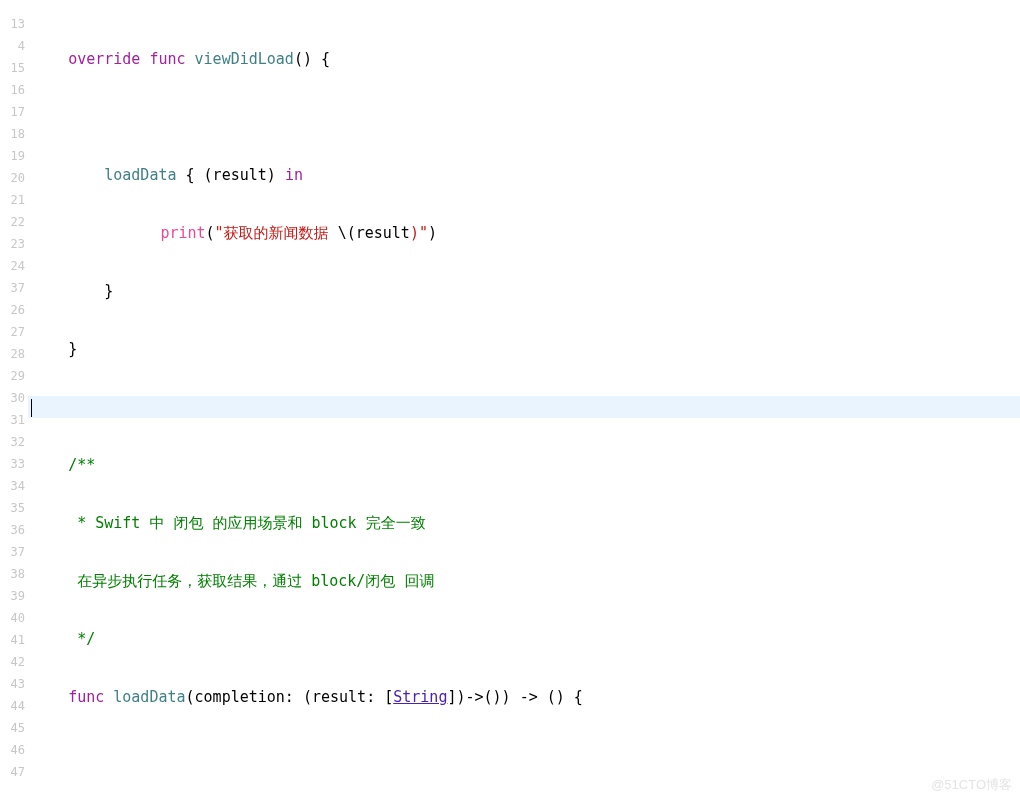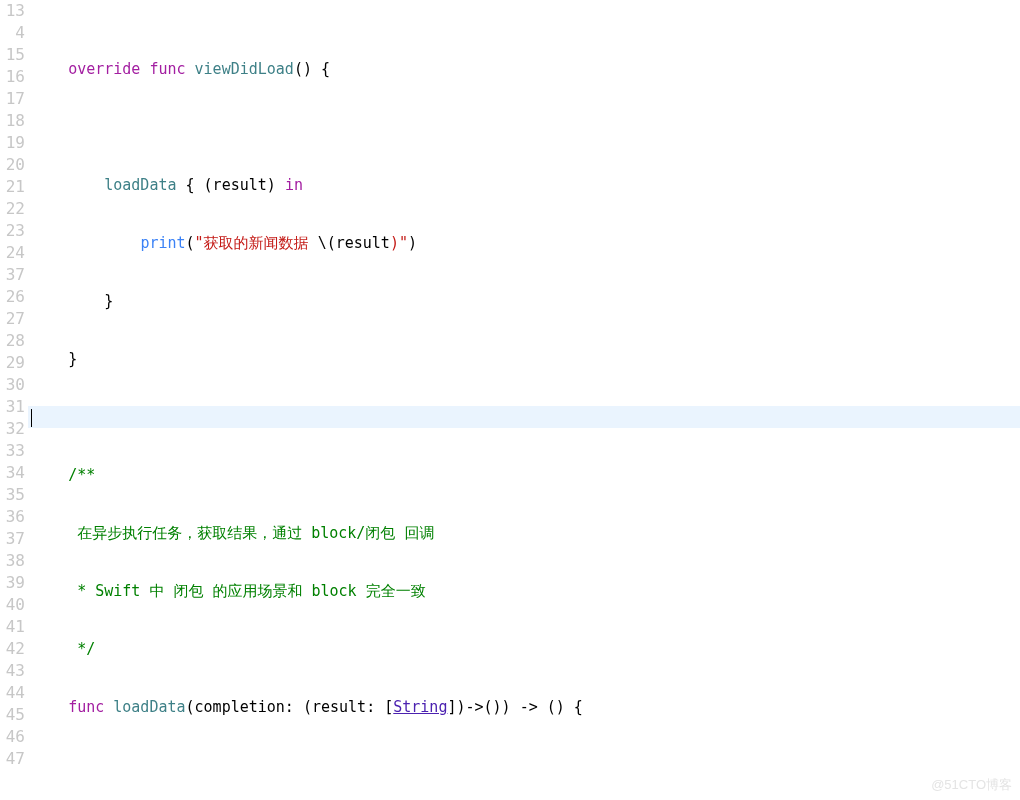--- a/index.html
+++ b/index.html
@@ -12,32 +12,32 @@
     height: 800px;
     overflow: hidden;
     position: relative;
   }
   .gutter {
     width: 28px;
     flex-shrink: 0;
     background: #ffffff;
     color: #c7c7c7;
     text-align: right;
-    padding-top: 0;
-    font-size: 16px;
+    padding-top: 13px;
+    font-size: 12px;
     user-select: none;
   }
   .gutter div {
     height: 22px;
     line-height: 22px;
     padding-right: 3px;
   }
   .code {
     flex: 1;
-    padding-top: 22px;
+    padding-top: 12px;
     white-space: pre;
     position: relative;
   }
   .line {
     height: 22px;
     line-height: 22px;
     padding-left: 4px;
   }
   .highlighted {
     background: #eaf4fe;
@@ -46,21 +46,21 @@
     display: inline-block;
     width: 1px;
     height: 18px;
     background: #000;
     vertical-align: middle;
     margin-left: -1px;
   }
 
   .kw   { color: #a31ea1; }  
   .id   { color: #3e8087; }  
-  .call { color: #3b82f6; }  
+  .call { color: #ec4899; margin-left: 20px; }  
   .str  { color: #c41a16; }  
   .cmt  { color: #008000; }  
   .type { color: #4b21b0; text-decoration: underline; }  
 
   .watermark {
     position: absolute;
     right: 8px;
     bottom: 6px;
     color: #e4e4e4;
     font-family: -apple-system, sans-serif;
@@ -112,22 +112,22 @@
 
 <div class="code">
   <div class="line">    <span class="kw">override</span> <span class="kw">func</span> <span class="id">viewDidLoad</span><span>() {</span></div>
   <div class="line"></div>
   <div class="line">        <span class="id">loadData</span><span> { (result) </span><span class="kw">in</span></div>
   <div class="line">            <span class="call">print</span><span>(</span><span class="str">"获取的新闻数据 </span><span>\(</span><span>result</span><span class="str">)</span><span class="str">"</span><span>)</span></div>
   <div class="line">        <span>}</span></div>
   <div class="line">    <span>}</span></div>
   <div class="line highlighted"><span class="cursor"></span></div>
   <div class="line">    <span class="cmt">/**</span></div>
+  <div class="line">    <span class="cmt"> * Swift 中 闭包 的应用场景和 block 完全一致</span></div>
   <div class="line">    <span class="cmt"> 在异步执行任务，获取结果，通过 block/闭包 回调</span></div>
-  <div class="line">    <span class="cmt"> * Swift 中 闭包 的应用场景和 block 完全一致</span></div>
   <div class="line">    <span class="cmt"> */</span></div>
   <div class="line">    <span class="kw">func</span> <span class="id">loadData</span><span>(completion: (result: [</span><span class="type">String</span><span>])-&gt;()) -&gt; () {</span></div>
   <div class="line"></div>
   
   
   
   
   
   
   

